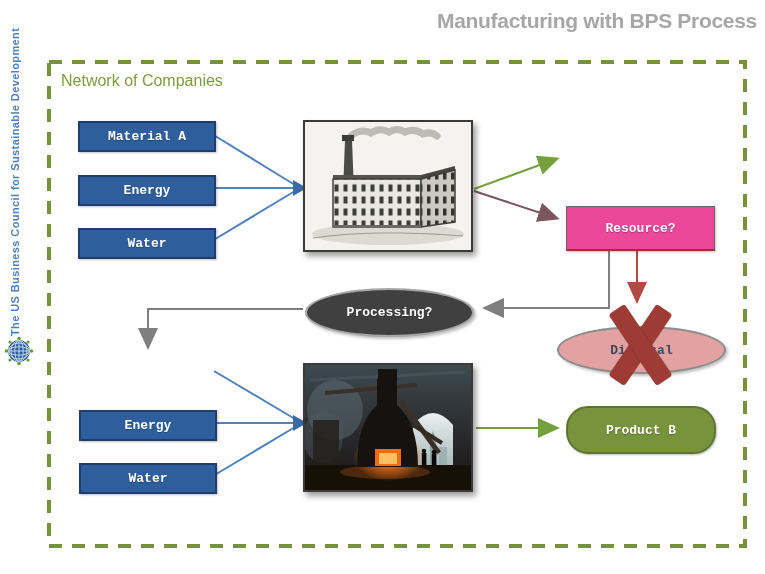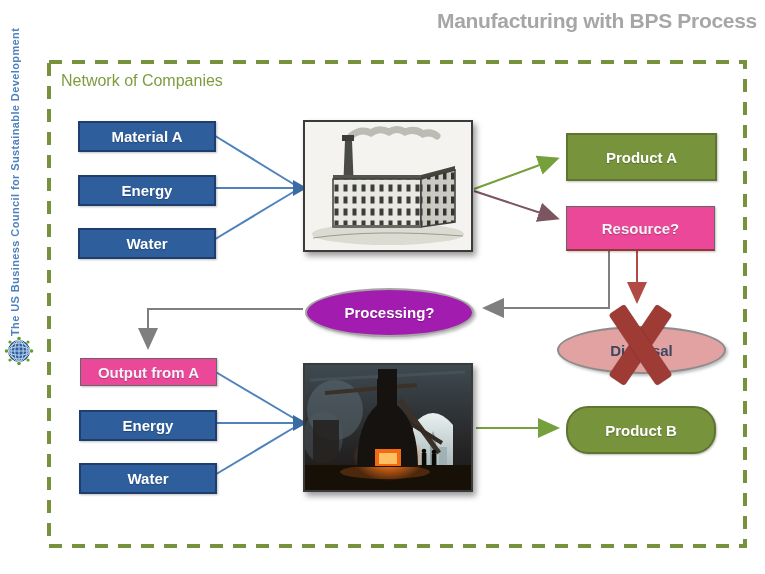--- a/index.html
+++ b/index.html
@@ -8,28 +8,28 @@
   .page-title{position:absolute;top:9px;right:8px;font-size:21px;font-weight:bold;
               color:#A6A6A6;letter-spacing:-0.3px;}
   .org-vertical{position:absolute;left:9px;top:16px;height:320px;
                 writing-mode:vertical-rl;transform:rotate(180deg);
                 font-size:11px;font-weight:600;color:#4f81bd;letter-spacing:0.4px;
                 white-space:nowrap;}
   .globe{position:absolute;left:4px;top:336px;}
   .connectors{position:absolute;left:0;top:0;z-index:1;}
   .boundary-label{position:absolute;left:61px;top:72px;font-size:16px;color:#7E9C3F;z-index:2;}
   .node{position:absolute;z-index:2;display:flex;align-items:center;justify-content:center;
-        font-size:15px;font-weight:bold;color:#ffffff;text-align:center;
-        text-shadow:0 1px 1px rgba(0,0,0,0.25);box-shadow:1px 1px 2px rgba(0,0,0,0.25);}
+        font-size:13px;font-weight:bold;color:#ffffff;text-align:center;
+        text-shadow:0 1px 1px rgba(0,0,0,0.25);box-shadow:1px 1px 2px rgba(0,0,0,0.25);font-family:Liberation Mono, monospace;}
   .node.blue{background:#2E5F9C;border:2px solid #1F3E6D;}
   .node.gray{background:#ec4899;border:1px solid #666666;color:#F2F4F8;}
   .node.gray.redline{border-bottom:2px solid #943634;}
   .node.green{background:#77933C;border:2px solid #5E7530;}
   .ellipse{border-radius:50%;box-shadow:2px 2px 3px rgba(0,0,0,0.25);}
-  .ellipse.orange{background:#a21caf;border:2px solid #A6A6A6;}
+  .ellipse.orange{background:#404040;border:2px solid #A6A6A6;}
   .ellipse.pink{background:#E2A2A2;border:2px solid #8C8C8C;color:#3F4660;text-shadow:none;}
   .img-frame{position:absolute;z-index:2;border:2px solid #3a3a3a;background:#f4f3ef;
              box-shadow:3px 4px 6px rgba(0,0,0,0.4);}
   .img-frame svg{display:block;}
   .xbar{position:absolute;width:19px;height:86px;background:#9E3B35;border-radius:3px;
         z-index:3;box-shadow:0 0 1px rgba(0,0,0,0.4);}
   .xbar.one{left:631px;top:302px;transform:rotate(34deg);}
   .xbar.two{left:631px;top:302px;transform:rotate(-34deg);}
 </style>
 </head>
@@ -131,30 +131,28 @@
       <polygon points="40,18 47,18 49,70 38,70" fill="#4a4a46"></polygon>
       <rect x="37" y="13" width="12" height="6" fill="#3c3c38"></rect>
       <rect x="28" y="53" width="88" height="4" fill="#55554f"></rect>
       <rect x="28" y="57" width="88" height="48" fill="url(#winA)" stroke="#3f3f3b" stroke-width="1.5"></rect>
       <polygon points="116,53 150,44 150,48 116,57" fill="#46463f"></polygon>
       <polygon points="116,57 150,48 150,100 116,105" fill="url(#winB)" stroke="#3f3f3b" stroke-width="1.5"></polygon>
       <rect x="28" y="103" width="88" height="3" fill="#6a6a62"></rect>
     </svg>
   </div>
 
-  <div class="node green" style="left:566px;top:133px;width:147px;height:44px;">Product A</div>
   <div class="node gray redline" style="left:566px;top:206px;width:147px;height:42px;">Resource?</div>
 
   <div class="node ellipse orange" style="left:305px;top:288px;width:165px;height:45px;">Processing?</div>
 
   <div class="node ellipse pink" style="left:557px;top:326px;width:165px;height:44px;">Disposal</div>
   <div class="xbar one"></div>
   <div class="xbar two"></div>
 
-  <div class="node gray" style="left:80px;top:358px;width:135px;height:26px;">Output from A</div>
   <div class="node blue" style="left:79px;top:410px;width:134px;height:27px;">Energy</div>
   <div class="node blue" style="left:79px;top:463px;width:134px;height:27px;">Water</div>
 
   <div class="img-frame" style="left:303px;top:363px;">
     <svg width="166" height="125" viewBox="0 0 166 125">
       <defs>
         <linearGradient id="bgB" x1="0" y1="0" x2="0" y2="1">
           <stop offset="0" stop-color="#3e4a50"></stop>
           <stop offset="0.5" stop-color="#2b2d30"></stop>
           <stop offset="1" stop-color="#191411"></stop>

